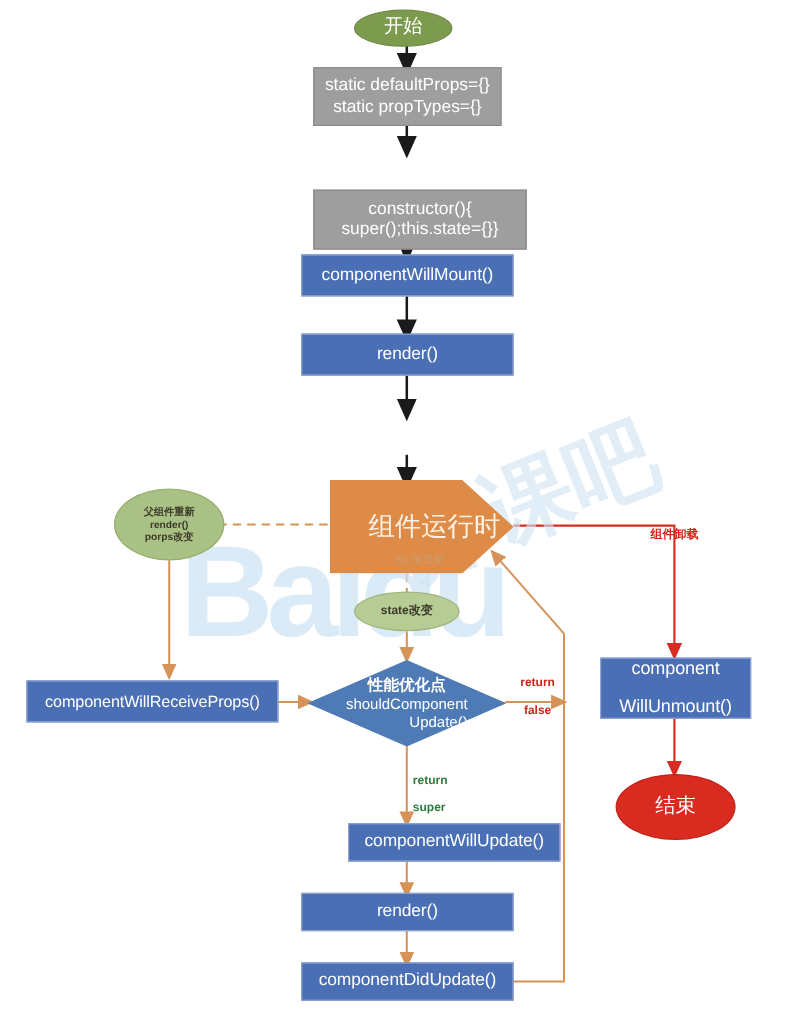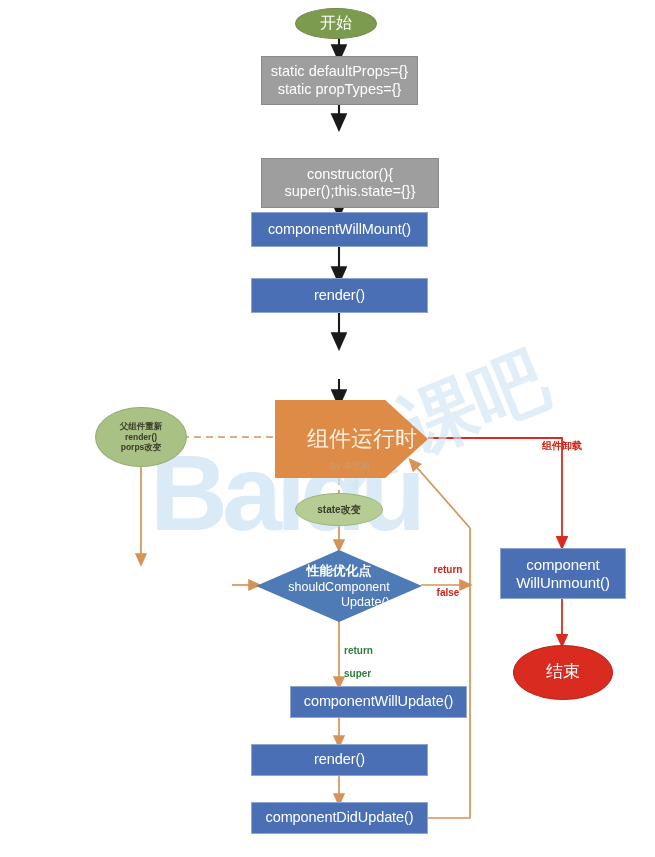--- a/index.html
+++ b/index.html
@@ -227,28 +227,29 @@
   <div class="wm-by">By 单里斯</div>
 
   <div class="node node-ellipse-green-mid" style="left:95px; top:407px; width:92px; height:60px; flex-direction:column;">
     <span>父组件重新</span>
     <span>render()</span>
     <span>porps改变</span>
   </div>
 
   <div class="node node-ellipse-green-pale" style="left:295px; top:493px; width:88px; height:33px;">state改变</div>
 
+  <div class="node node-blue" style="left:22px; top:567px; width:210px; height:35px; font-size:13.5px;">componentWillReceiveProps()</div>
 
   <div class="node node-diamond" style="left:256px; top:550px; width:166px; height:72px;">
     <span class="dl1">性能优化点</span>
     <span class="dl2" style="white-space:pre-line;">shouldComponent
 Update()</span>
   </div>
 
-  <div class="node node-blue" style="left:500px; top:548px; width:126px; height:51px; flex-direction:column; font-size:15px;">
+  <div class="node node-blue" style="left:500px; top:548px; width:126px; height:51px; flex-direction:column; font-size:15px;justify-content:space-between;">
     <span>component</span>
     <span>WillUnmount()</span>
   </div>
 
   <div class="node node-ellipse-red" style="left:513px; top:645px; width:100px; height:55px;">结束</div>
 
   <div class="node node-blue" style="left:251px; top:686px; width:177px; height:32px;margin-left:39px;">componentWillUpdate()</div>
 
   <div class="node node-blue" style="left:251px; top:744px; width:177px; height:32px;">render()</div>
 

